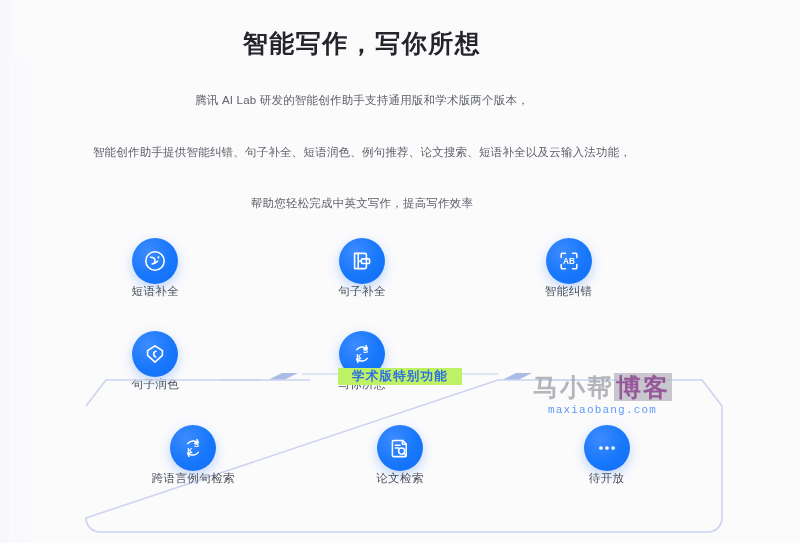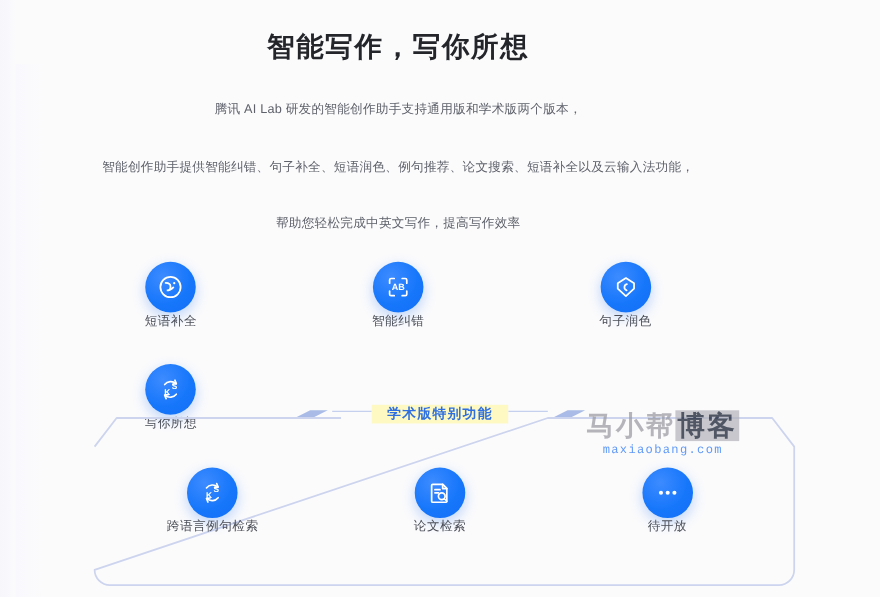--- a/index.html
+++ b/index.html
@@ -106,21 +106,21 @@
     display: flex;
     align-items: center;
     justify-content: center;
     pointer-events: none;
   }
   .divider-text {
     font-size: 12.5px;
     font-weight: bold;
     color: #2f6fe0;
     letter-spacing: 1.2px;
-    background: #fef9c3;
+    background: #bef264;
     padding: 0 14px;
     z-index: 3;
   }
   .deco { width: 118px; height: 16px; }
 
   
   .academic-box {
     position: absolute;
     left: 84px;
     top: 376px;
@@ -151,21 +151,21 @@
   .wm-main {
     font-size: 25px;
     font-weight: bold;
     color: #9a9aa2;
     letter-spacing: 2px;
     opacity: 0.72;
     line-height: 1.1;
     white-space: nowrap;
   }
   .wm-main .wm-boxed {
-    color: #0f172a;
+    color: #701a75;
     background: #b4b4bb;
     padding: 0 2px;
   }
   .wm-sub {
     margin-top: 2px;
     font-family: Liberation Mono, monospace;
     font-size: 11px;
     color: #3b82f6;
     letter-spacing: 1.2px;
     opacity: 0.8;
@@ -194,20 +194,31 @@
       <div class="icon-circle">
         <svg width="26" height="26" viewBox="0 0 26 26" fill="none" stroke="#ffffff" stroke-width="1.6" stroke-linecap="round">
           <circle cx="13" cy="13" r="9.2"></circle>
           <path d="M8.6 9.2 C11.4 9.2 13 10.6 13 12.6 C13 14.6 11.4 16 9.6 16 C11.8 16 14 14.9 15.6 13.2"></path>
           <circle cx="16.4" cy="9.4" r="1.05" fill="#ffffff" stroke="none"></circle>
         </svg>
       </div>
       <div class="feature-label">短语补全</div>
     </div>
 
+    <div class="feature">
+      <div class="icon-circle">
+        <svg width="26" height="26" viewBox="0 0 26 26" fill="none" stroke="#ffffff" stroke-width="1.6" stroke-linecap="round" stroke-linejoin="round">
+          <path d="M5.6 5.4 h10.2 a1.6 1.6 0 0 1 1.6 1.6 v12 a1.6 1.6 0 0 1 -1.6 1.6 H5.6 z"></path>
+          <path d="M9.2 5.4 v15.2"></path>
+          <rect x="12.4" y="10.9" width="8.2" height="4.6" rx="1.1"></rect>
+          <path d="M12.4 13.2 h-2.2"></path>
+        </svg>
+      </div>
+      <div class="feature-label">句子补全</div>
+    </div>
 
     <div class="feature">
       <div class="icon-circle">
         <svg width="26" height="26" viewBox="0 0 26 26" fill="none" stroke="#ffffff" stroke-width="1.55" stroke-linecap="round" stroke-linejoin="round">
           <path d="M5.2 9.4 V6.6 a1.4 1.4 0 0 1 1.4 -1.4 H9.4"></path>
           <path d="M16.6 5.2 h2.8 a1.4 1.4 0 0 1 1.4 1.4 V9.4"></path>
           <path d="M20.8 16.6 v2.8 a1.4 1.4 0 0 1 -1.4 1.4 H16.6"></path>
           <path d="M9.4 20.8 H6.6 a1.4 1.4 0 0 1 -1.4 -1.4 V16.6"></path>
           <text x="13" y="15.9" font-family="Liberation Sans, sans-serif" font-size="8.2" font-weight="bold" fill="#ffffff" stroke="none" text-anchor="middle">AB</text>
         </svg>

